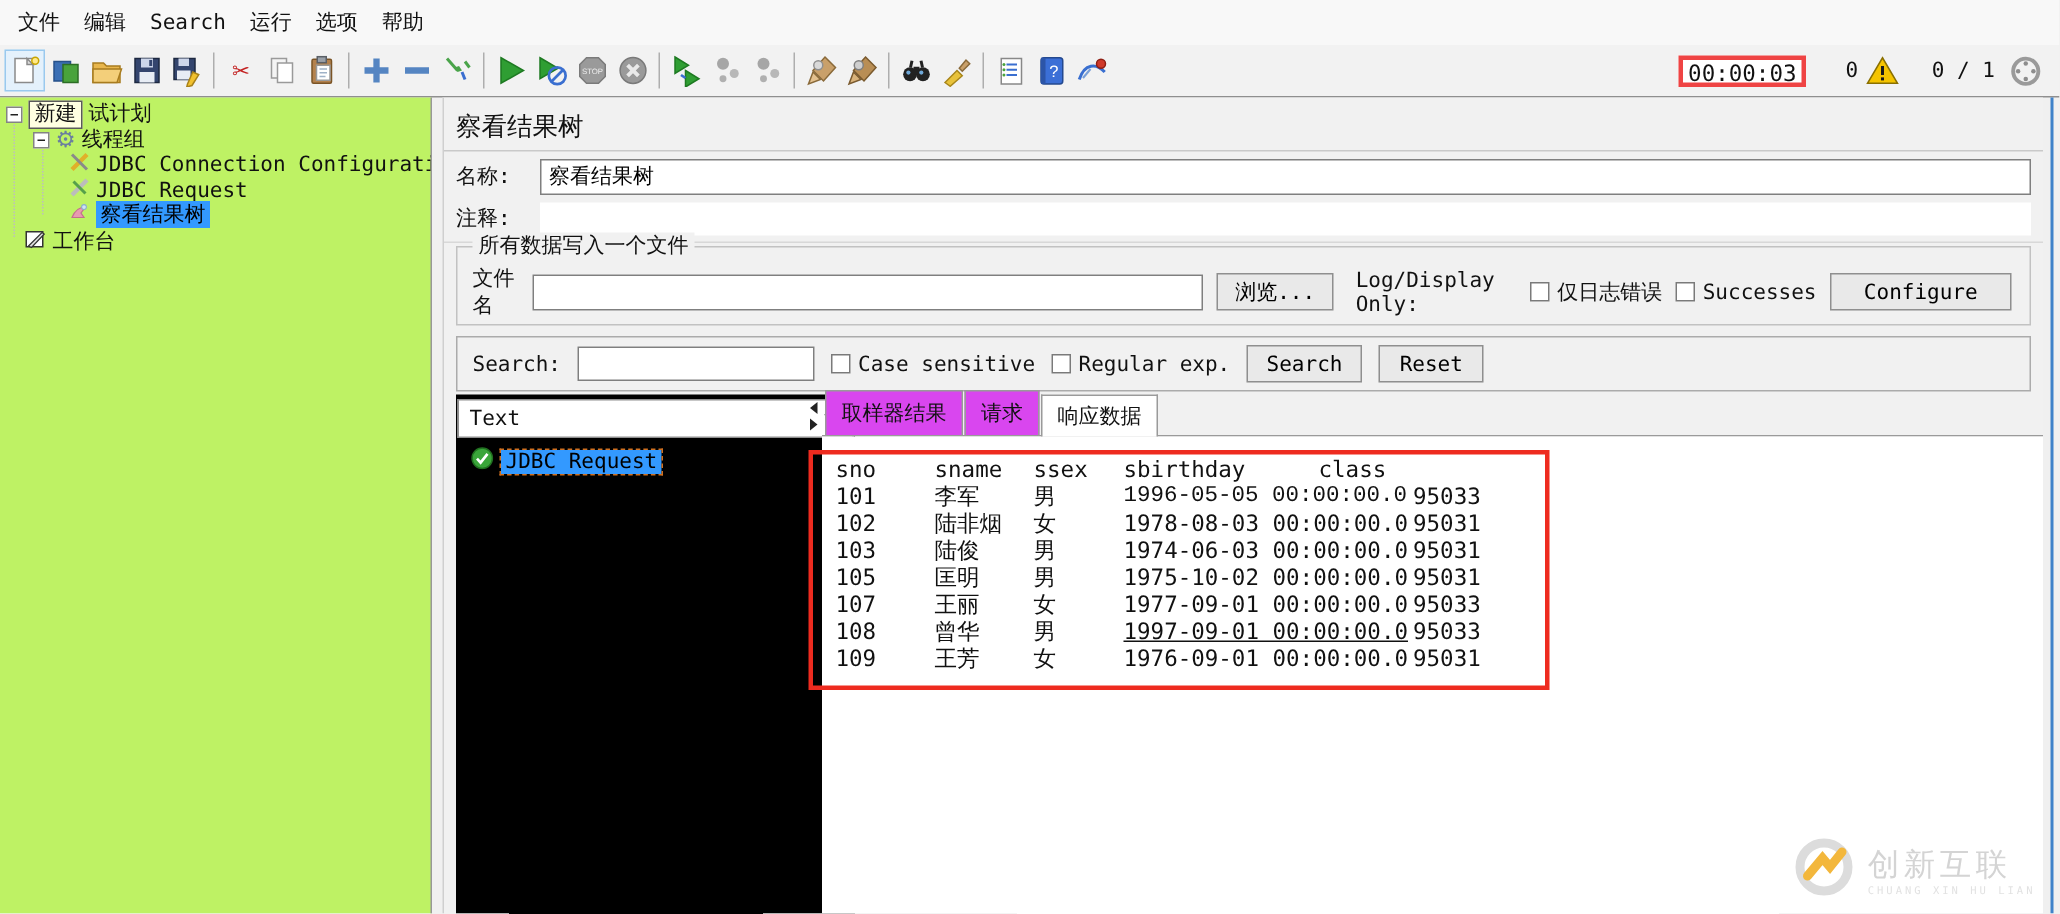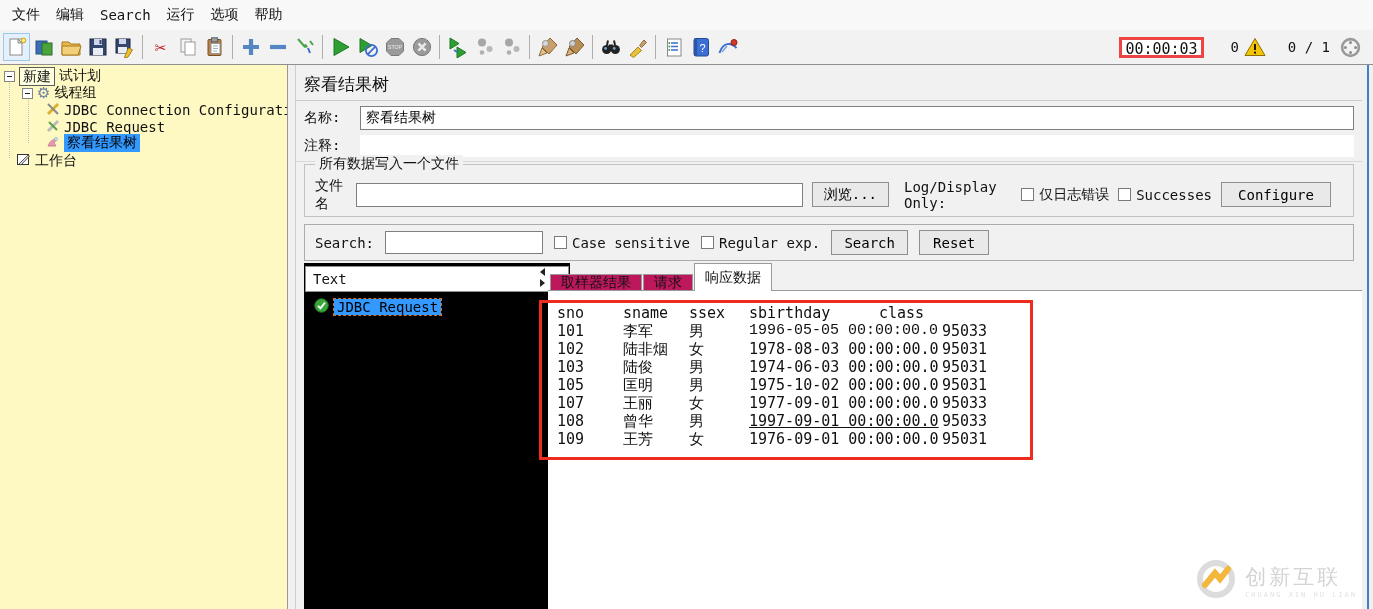--- a/index.html
+++ b/index.html
@@ -23,21 +23,21 @@
   .timer { width:85px; height:21px; background:#fff; border:3px solid #ef4444; padding:0 3px;
            font-size:15px; line-height:19px; }
   .warn-count { margin-left:26px; }
   .warn-icon { margin-left:5px; display:flex; }
   .threads { margin-left:22px; }
   .thr-icon { margin-left:10px; display:flex; }
   
   .content { position:absolute; top:65px; left:0; right:0; bottom:0; }
   .edge-blue { position:absolute; right:4px; top:0; bottom:0; width:2px; background:#3f82c9; z-index:9; }
   
-  .tree-panel { position:absolute; left:0; top:0; bottom:0; width:288px; background:#fef9c3;
+  .tree-panel { position:absolute; left:0; top:0; bottom:0; width:288px; background:#bef264;
                 border-right:1px solid #989898; overflow:hidden; }
   .trow { position:absolute; height:18px; display:flex; align-items:center; white-space:nowrap; gap:4px; }
   .expander { width:11px; height:11px; border:1px solid #848484; background:#fff; position:relative; flex:none; }
   .expander::after { content:""; position:absolute; left:2px; right:2px; top:4px; height:1px; background:#222; }
   .tooltip-box { border:1px solid #5a5a5a; background:#ffffe1; padding:0 3px; height:19px; line-height:17px; }
   .sel-blue { background:#3399ff; color:#000; padding:0 3px; }
   .focus-dash { outline:1px dashed #d07020; }
   .guide { position:absolute; width:0; border-left:1px dotted #bdbdbd; }
   .gear-glyph { color:#6b7f9e; font-size:15px; line-height:1; font-family:"DejaVu Sans",sans-serif; }
   
@@ -68,21 +68,21 @@
   .combo { height:26px; border:1px solid #8f8f8f; background:#fff; display:flex; align-items:center;
            padding:0 7px; }
   .combo .chev { margin-left:auto; display:flex; }
   .res-node { position:absolute; top:35px; left:10px; display:flex; align-items:center; gap:5px; }
   .divider { position:absolute; left:242px; top:0; bottom:0; width:10px; }
   .tri { width:0; height:0; position:absolute; left:2px; }
   .tri-left  { top:5px;  border-top:4px solid transparent; border-bottom:4px solid transparent; border-right:5px solid #222; }
   .tri-right { top:16px; border-top:4px solid transparent; border-bottom:4px solid transparent; border-left:5px solid #222; }
   .results-right { position:absolute; left:252px; right:0; top:0; bottom:0; }
   .tabs { height:28px; display:flex; align-items:flex-end; border-bottom:1px solid #9a9a9a; padding-left:2px; }
-  .tab { height:16px; padding:0 10px; display:flex; align-items:center; background:#be185d;
+  .tab { height:30px; padding:0 10px; display:flex; align-items:center; background:#d946ef;
          border:1px solid #9a9a9a; border-bottom:none; margin-right:1px; cursor:default; }
   .tab.active { background:#fff; height:28px; margin-bottom:-1px; position:relative; z-index:2; }
   .tab-content { position:absolute; top:28px; left:0; right:0; bottom:0; background:#fff; overflow:hidden; }
   .annotation { position:absolute; left:243px; top:37px; width:494px; height:160px;
                 border:3px solid #ee2b1f; z-index:5; pointer-events:none; }
   .rtable { margin:13px 0 0 9px; font-size:15px; line-height:18px; }
   .rt-row { display:flex; }
   .rt-row span { flex:none; white-space:pre; }
   
   .wm { position:absolute; right:16px; bottom:6px; display:flex; align-items:center; gap:8px; z-index:6; }
@@ -426,21 +426,21 @@
         <button class="btn">浏览...</button>
         <span style="margin-left:6px;">Log/Display Only:</span>
         <span class="cb-wrap">
           <span class="cb"></span>
           <span>仅日志错误</span>
         </span>
         <span class="cb-wrap">
           <span class="cb"></span>
           <span>Successes</span>
         </span>
-        <button class="btn" style="margin-left:auto; margin-right:12px; width:110px;">Configure</button>
+        <button class="btn" style="margin-left:auto; margin-right:2px; width:121px;">Configure</button>
       </div>
     </div>
 
     <div class="search-box">
       <span>Search:</span>
       <input class="tf search-input" value="" style="">
       <span class="cb-wrap">
         <span class="cb"></span>
         <span>Case sensitive</span>
       </span>

